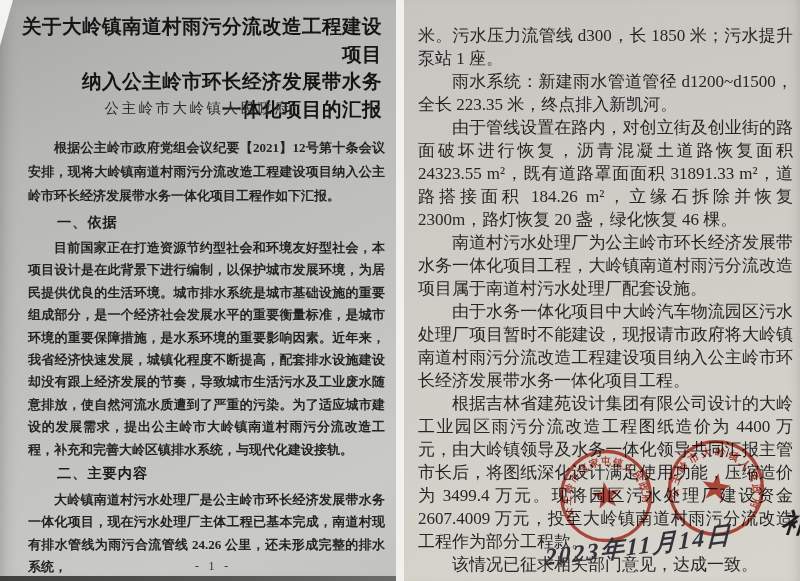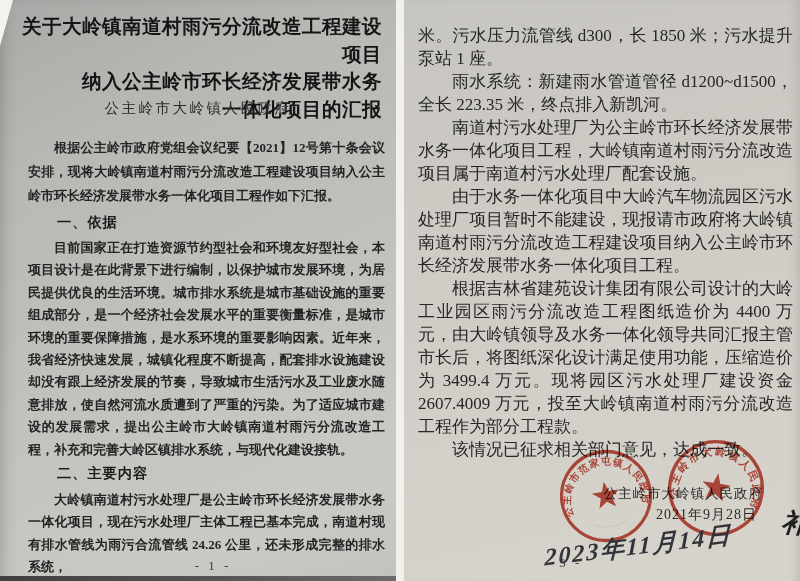--- a/index.html
+++ b/index.html
@@ -114,20 +114,21 @@
 
     <div class="bottom-band"></div>
   </div>
 
   <div class="gap"></div>
 
   <div class="page page-right">
     <div class="flow">
       <p>米。污水压力流管线 d300，长 1850 米；污水提升泵站 1 座。</p>
       <p class="indent">雨水系统：新建雨水管道管径 d1200~d1500，全长 223.35 米，终点排入新凯河。</p>
+      <p class="indent">由于管线设置在路内，对创立街及创业街的路面破坏进行恢复，沥青混凝土道路恢复面积 24323.55 m²，既有道路罩面面积 31891.33 m²，道路搭接面积 184.26 m²，立缘石拆除并恢复 2300m，路灯恢复 20 盏，绿化恢复 46 棵。</p>
       <p class="indent">南道村污水处理厂为公主岭市环长经济发展带水务一体化项目工程，大岭镇南道村雨污分流改造项目属于南道村污水处理厂配套设施。</p>
       <p class="indent">由于水务一体化项目中大岭汽车物流园区污水处理厂项目暂时不能建设，现报请市政府将大岭镇南道村雨污分流改造工程建设项目纳入公主岭市环长经济发展带水务一体化项目工程。</p>
       <p class="indent">根据吉林省建苑设计集团有限公司设计的大岭工业园区雨污分流改造工程图纸造价为 4400 万元，由大岭镇领导及水务一体化领导共同汇报主管市长后，将图纸深化设计满足使用功能，压缩造价为 3499.4 万元。现将园区污水处理厂建设资金 2607.4009 万元，投至大岭镇南道村雨污分流改造工程作为部分工程款。</p>
       <p class="indent">该情况已征求相关部门意见，达成一致。</p>
 
       <div class="sign-name">公主岭市大岭镇人民政府</div>
       <div class="sign-date">2021年9月28日</div>
     </div>
 
     <div class="seal seal-left">

